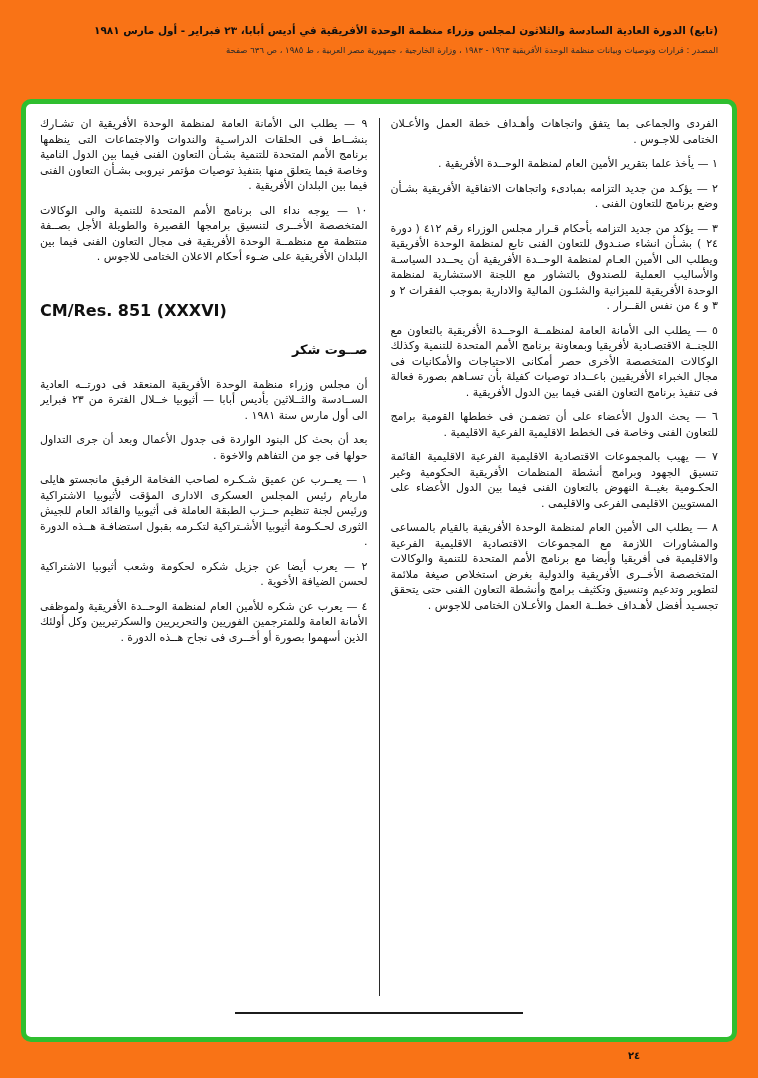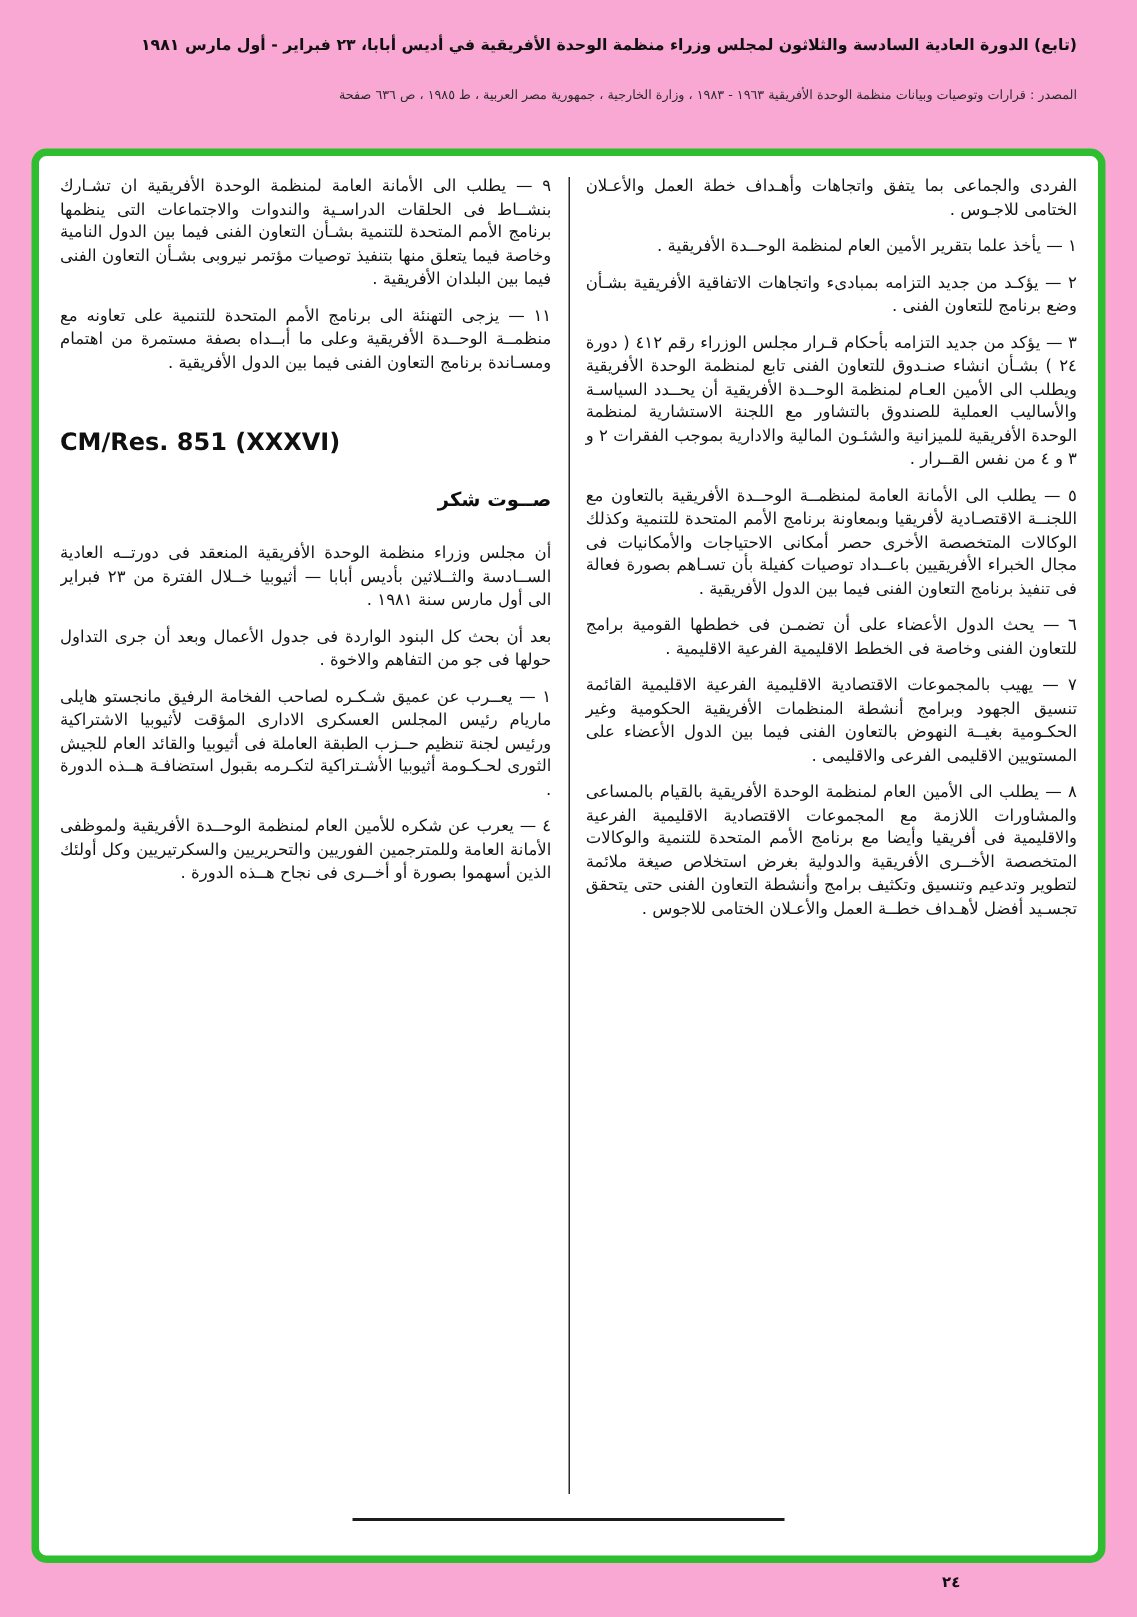--- a/index.html
+++ b/index.html
@@ -2,41 +2,41 @@
 <html lang="ar" dir="rtl"><head>
 <meta charset="utf-8">
 <style>
   * { box-sizing: border-box; margin: 0; padding: 0; }
   html, body { background: #ffffff; }
   .page {
     position: relative;
     width: 758px;
     height: 1078px;
     margin: 0 auto;
-    background: #f9a8d4;
+    background: #f97316;
     font-family: "DejaVu Sans", sans-serif;
     color: #161616;
     overflow: hidden;
   }
   .page-header {
     position: absolute;
     top: 22px;
     right: 40px;
     left: 40px;
     text-align: right;
   }
   .header-title {
     font-size: 10.5px;
     font-weight: bold;
     line-height: 1.7;
     color: #101010;
   }
   .header-source {
     font-size: 8.5px;
-    margin-top: 19px;
+    margin-top: 5px;
     color: #2a2a2a;
   }
   .green-frame {
     position: absolute;
     top: 99px;
     left: 21px;
     width: 716px;
     height: 943px;
     border: 5px solid #2fbe2f;
     border-radius: 10px;
@@ -117,28 +117,29 @@
             <p class="para">٧ — يهيب بالمجموعات الاقتصادية الاقليمية الفرعية الاقليمية القائمة تنسيق الجهود وبرامج أنشطة المنظمات الأفريقية الحكومية وغير الحكـومية بغيــة النهوض بالتعاون الفنى فيما بين الدول الأعضاء على المستويين الاقليمى الفرعى والاقليمى .</p>
             <p class="para">٨ — يطلب الى الأمين العام لمنظمة الوحدة الأفريقية بالقيام بالمساعى والمشاورات اللازمة مع المجموعات الاقتصادية الاقليمية الفرعية والاقليمية فى أفريقيا وأيضا مع برنامج الأمم المتحدة للتنمية والوكالات المتخصصة الأخــرى الأفريقية والدولية بغرض استخلاص صيغة ملائمة لتطوير وتدعيم وتنسيق وتكثيف برامج وأنشطة التعاون الفنى حتى يتحقق تجسـيد أفضل لأهـداف خطــة العمل والأعـلان الختامى للاجوس .</p>
           </div>
       </section>
 
       <div class="col-divider"></div>
 
       <section class="col col-left">
         <div class="para-list">
             <p class="para">٩ — يطلب الى الأمانة العامة لمنظمة الوحدة الأفريقية ان تشـارك بنشــاط فى الحلقات الدراسـية والندوات والاجتماعات التى ينظمها برنامج الأمم المتحدة للتنمية بشـأن التعاون الفنى فيما بين الدول النامية وخاصة فيما يتعلق منها بتنفيذ توصيات مؤتمر نيروبى بشـأن التعاون الفنى فيما بين البلدان الأفريقية .</p>
-            <p class="para">١١ — يزجى التهنئة الى برنامج الأمم المتحدة للتنمية على تعاونه مع منظمــة الوحــدة الأفريقية وعلى ما أبــداه بصفة مستمرة من اهتمام ومسـاندة برنامج التعاون الفنى فيما بين الدول الأفريقية .</p>
+            <p class="para">١٠ — يوجه نداء الى برنامج الأمم المتحدة للتنمية والى الوكالات المتخصصة الأخــرى لتنسيق برامجها القصيرة والطويلة الأجل بصــفة منتظمة مع منظمــة الوحدة الأفريقية فى مجال التعاون الفنى فيما بين البلدان الأفريقية على ضـوء أحكام الاعلان الختامى للاجوس .</p>
           </div>
         <div class="res-code">CM/Res. 851 (XXXVI)</div>
         <h2 class="section-heading">صــوت شكر</h2>
         <div class="para-list">
             <p class="para">أن مجلس وزراء منظمة الوحدة الأفريقية المنعقد فى دورتــه العادية الســادسة والثــلاثين بأديس أبابا — أثيوبيا خــلال الفترة من ٢٣ فبراير الى أول مارس سنة ١٩٨١ .</p>
             <p class="para">بعد أن بحث كل البنود الواردة فى جدول الأعمال وبعد أن جرى التداول حولها فى جو من التفاهم والاخوة .</p>
             <p class="para">١ — يعــرب عن عميق شـكـره لصاحب الفخامة الرفيق مانجستو هايلى ماريام رئيس المجلس العسكرى الادارى المؤقت لأثيوبيا الاشتراكية ورئيس لجنة تنظيم حــزب الطبقة العاملة فى أثيوبيا والقائد العام للجيش الثورى لحـكـومة أثيوبيا الأشـتراكية لتكـرمه بقبول استضافـة هــذه الدورة .</p>
+            <p class="para">٢ — يعرب أيضا عن جزيل شكره لحكومة وشعب أثيوبيا الاشتراكية لحسن الضيافة الأخوية .</p>
             <p class="para">٤ — يعرب عن شكره للأمين العام لمنظمة الوحــدة الأفريقية ولموظفى الأمانة العامة وللمترجمين الفوريين والتحريريين والسكرتيريين وكل أولئك الذين أسهموا بصورة أو أخــرى فى نجاح هــذه الدورة .</p>
           </div>
       </section>
 
     </div>
     <div class="footnote-rule"></div>
   </div>
 
   <div class="page-number">٢٤</div>
 

